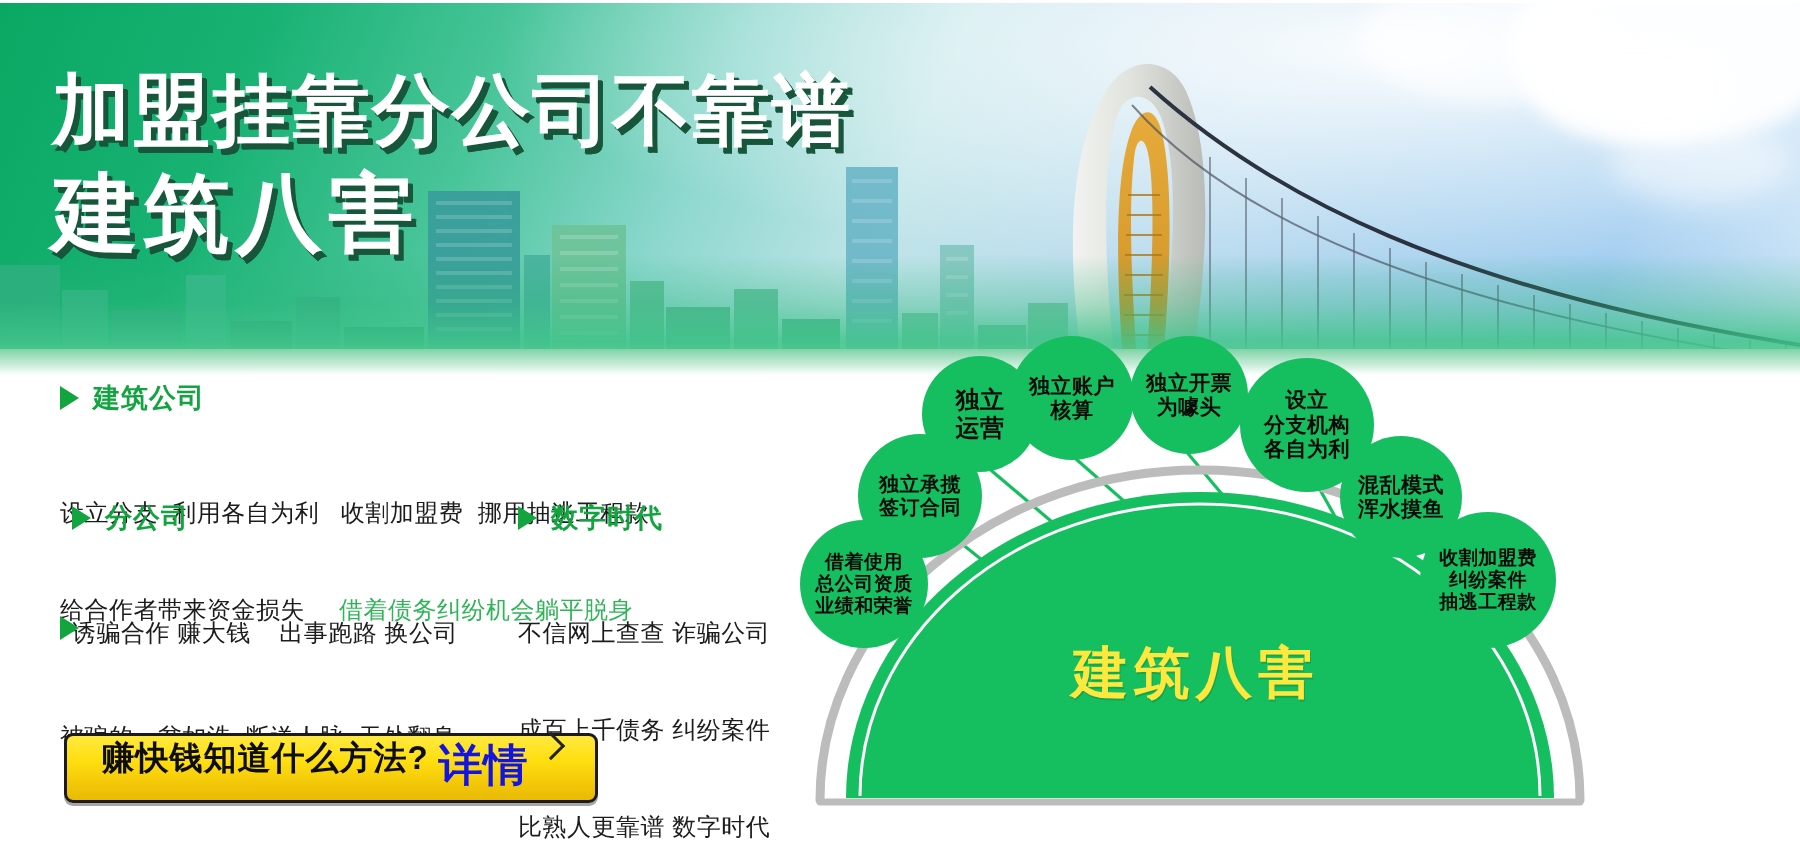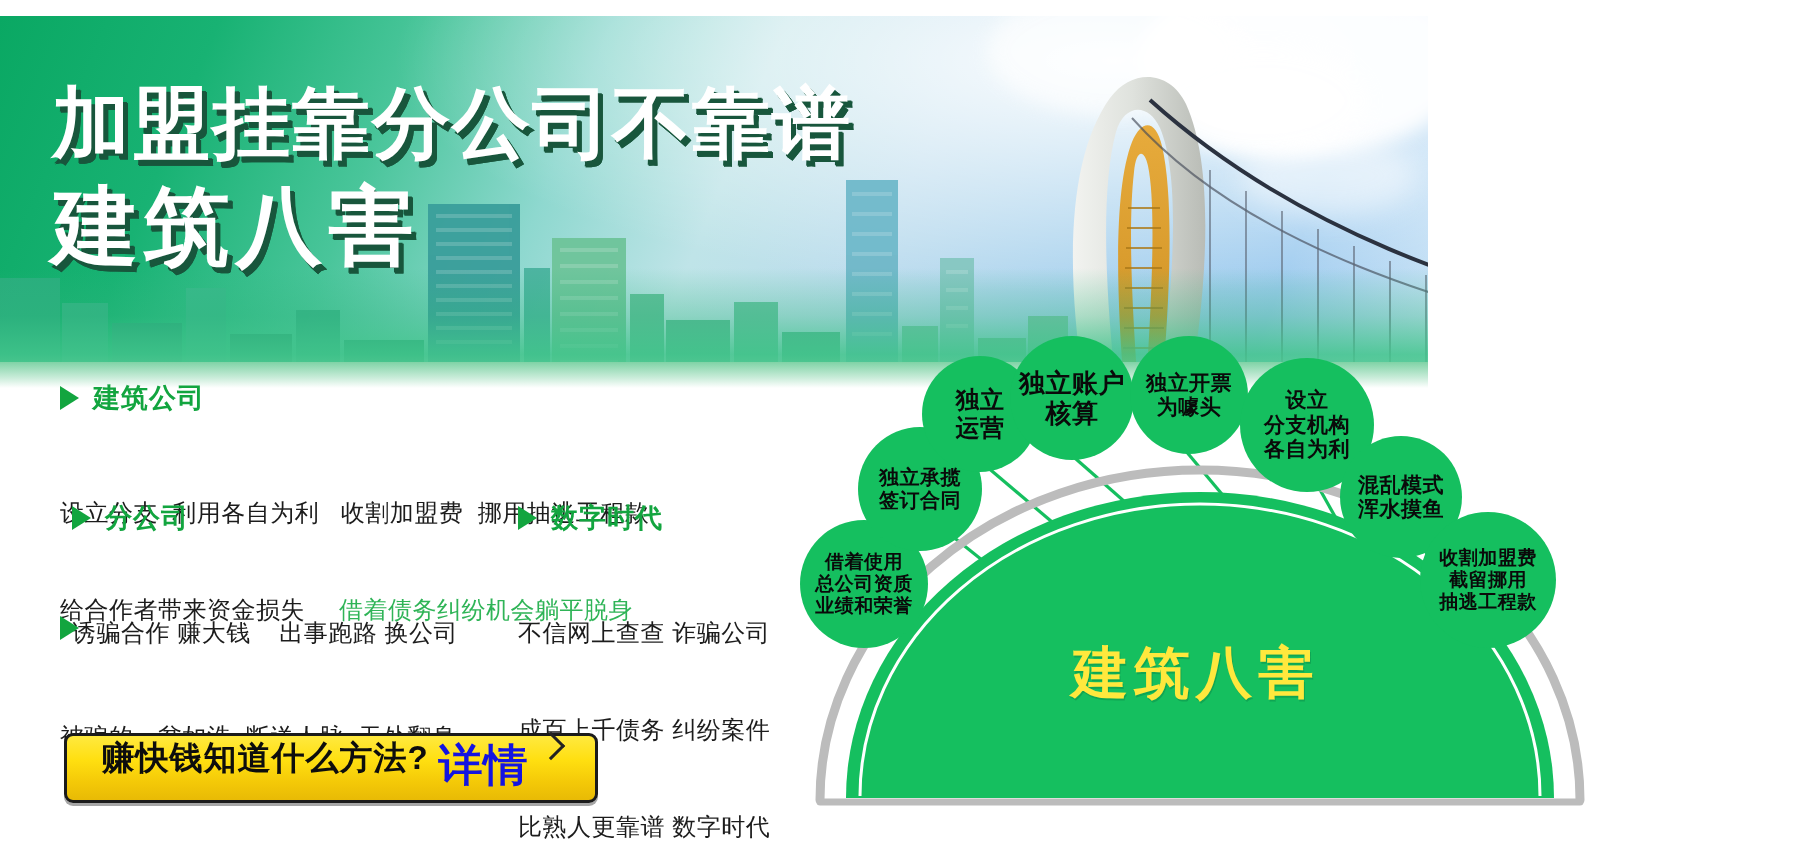--- a/index.html
+++ b/index.html
@@ -4,21 +4,21 @@
 <style>
   html,body{margin:0;padding:0;}
   body{
     width:1800px;height:844px;overflow:hidden;background:#ffffff;
     font-family:"Liberation Sans","DejaVu Sans",sans-serif;
     -webkit-font-smoothing:antialiased;
   }
   .page{position:relative;width:1800px;height:844px;overflow:hidden;background:#fff;}
 
   
-  .hero{position:absolute;left:0;top:16px;width:1428px;height:372px;overflow:hidden;}
+  .hero{position:absolute;left:0;top:3px;width:1800px;height:372px;overflow:hidden;}
   .hero-sky{
     position:absolute;inset:0;
     background:
       radial-gradient(120% 150% at 78% 12%, rgba(255,255,255,.95) 0%, rgba(255,255,255,0) 42%),
       linear-gradient(112deg,#0aa863 0%, #18b273 14%, #49c59a 27%, #8ed8cf 39%, #bfe4e8 50%, #bcdcee 62%, #a9d2ee 75%, #9ecbef 88%, #cfe6f7 100%);
   }
   
   .cloud{position:absolute;border-radius:50%;background:rgba(255,255,255,.92);filter:blur(9px);}
   .c1{right:-40px;top:-50px;width:330px;height:190px;}
   .c2{right:60px;top:30px;width:210px;height:110px;opacity:.85;}
@@ -315,31 +315,31 @@
     </svg>
 
     <div class="dome-label" style="left:272px;top:300px;">建筑八害</div>
 
     <div class="bub" style="left:0px;top:184px;width:128px;height:128px;font-size:19px;">
       <span>借着使用</span>
       <span>总公司资质</span>
       <span>业绩和荣誉</span>
     </div>
 
-    <div class="bub" style="left:58px;top:91px;width:124px;height:124px;font-size:20px;text-align:center;">
+    <div class="bub" style="left:58px;top:98px;width:124px;height:124px;font-size:20px;text-align:center;">
       <span>独立承揽</span>
       <span>签订合同</span>
     </div>
 
     <div class="bub" style="left:122px;top:20px;width:116px;height:116px;font-size:24px;">
       <span>独立</span>
       <span>运营</span>
     </div>
 
-    <div class="bub" style="left:210px;top:0px;width:124px;height:124px;font-size:26px;align-items:center;">
+    <div class="bub" style="left:210px;top:0px;width:124px;height:124px;font-size:21px;align-items:center;">
       <span>独立账户</span>
       <span>核算</span>
     </div>
 
     <div class="bub" style="left:330px;top:0px;width:118px;height:118px;font-size:21px;">
       <span>独立开票</span>
       <span>为噱头</span>
     </div>
 
     <div class="bub" style="left:440px;top:22px;width:134px;height:134px;font-size:21px;">
@@ -348,18 +348,18 @@
       <span>各自为利</span>
     </div>
 
     <div class="bub" style="left:540px;top:100px;width:122px;height:122px;font-size:21px;">
       <span>混乱模式</span>
       <span>浑水摸鱼</span>
     </div>
 
     <div class="bub" style="left:620px;top:176px;width:136px;height:136px;font-size:19px;">
       <span>收割加盟费</span>
-      <span>截留挪用</span>
+      <span>纠纷案件</span>
       <span>抽逃工程款</span>
     </div>
 
   </div>
 </div>
 
 </body></html>

